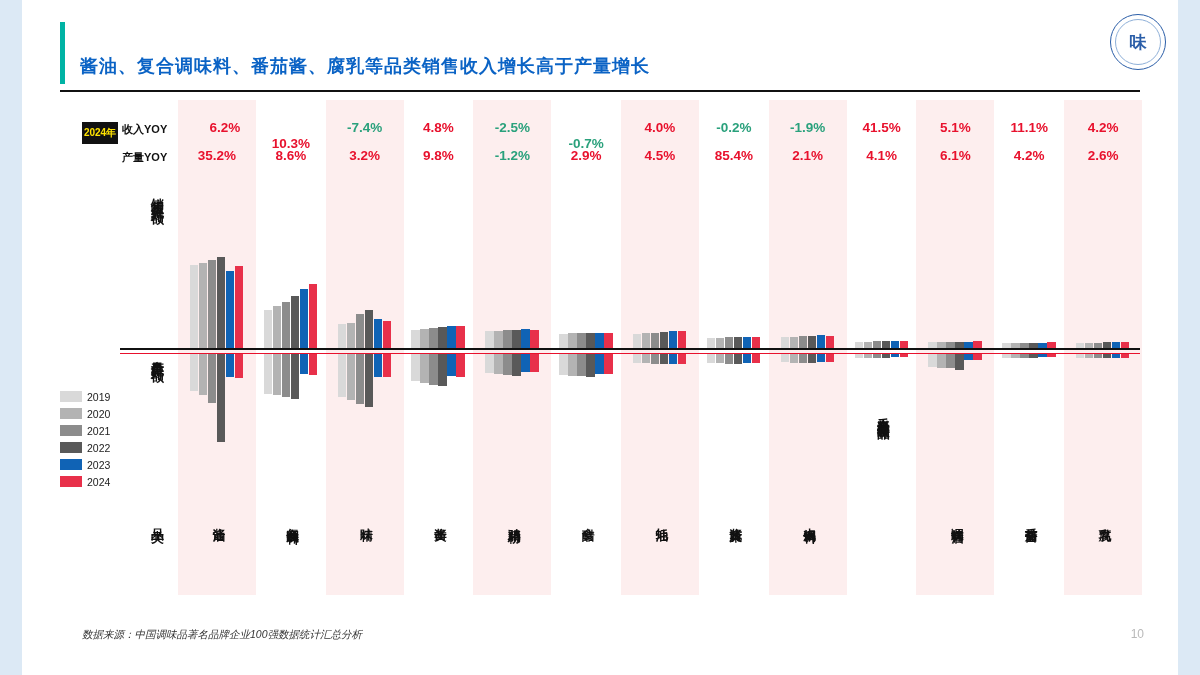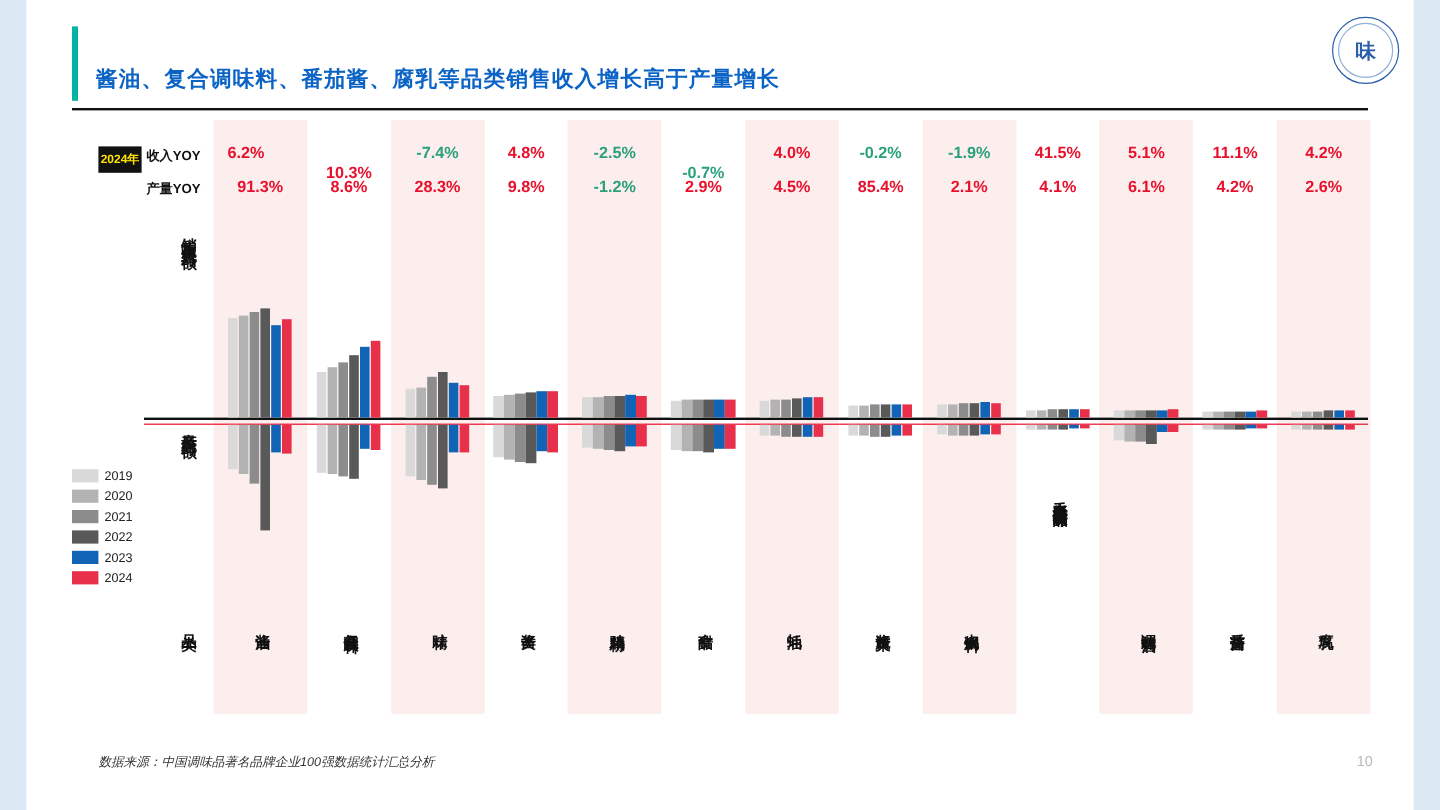--- a/index.html
+++ b/index.html
@@ -108,36 +108,36 @@
   <div class="axis-title" id="ax-top" style="left: 88px; top: 88px;">销售收入绝对额</div>
   <div class="axis-title" id="ax-bot" style="left: 88px; top: 250px;">产量绝对额</div>
   <div class="axis-title" id="ax-cat" style="left: 88px; top: 418px;">品类</div>
 <div class="band" style="left: 118px; width: 77.8462px;"></div>
     <div class="band" style="left: 265.692px; width: 77.8462px;"></div>
     <div class="band" style="left: 413.385px; width: 77.8462px;"></div>
     <div class="band" style="left: 561.077px; width: 77.8462px;"></div>
     <div class="band" style="left: 708.769px; width: 77.8462px;"></div>
     <div class="band" style="left: 856.462px; width: 77.8462px;"></div>
     <div class="band" style="left: 1004.15px; width: 77.8462px;"></div>
-    <div class="yoy-val red" style="left: 108px; width: 73.8462px; top: 20px;">6.2%</div>
+    <div class="yoy-val red" style="left: 128px; width: 73.8462px; top: 20px;">6.2%</div>
     <div class="yoy-val red" style="left: 193.846px; width: 73.8462px; top: 36px;">10.3%</div>
     <div class="yoy-val green" style="left: 267.692px; width: 73.8462px; top: 20px;">-7.4%</div>
     <div class="yoy-val red" style="left: 341.538px; width: 73.8462px; top: 20px;">4.8%</div>
     <div class="yoy-val green" style="left: 415.385px; width: 73.8462px; top: 20px;">-2.5%</div>
     <div class="yoy-val green" style="left: 489.231px; width: 73.8462px; top: 36px;">-0.7%</div>
     <div class="yoy-val red" style="left: 563.077px; width: 73.8462px; top: 20px;">4.0%</div>
     <div class="yoy-val green" style="left: 636.923px; width: 73.8462px; top: 20px;">-0.2%</div>
     <div class="yoy-val green" style="left: 710.769px; width: 73.8462px; top: 20px;">-1.9%</div>
     <div class="yoy-val red" style="left: 784.615px; width: 73.8462px; top: 20px;">41.5%</div>
     <div class="yoy-val red" style="left: 858.462px; width: 73.8462px; top: 20px;">5.1%</div>
     <div class="yoy-val red" style="left: 932.308px; width: 73.8462px; top: 20px;">11.1%</div>
     <div class="yoy-val red" style="left: 1006.15px; width: 73.8462px; top: 20px;">4.2%</div>
-    <div class="yoy-val red" style="left: 120px; width: 73.8462px; top: 48px;">91.3%</div>
+    <div class="yoy-val red" style="left: 120px; width: 73.8462px; top: 48px;">35.2%</div>
     <div class="yoy-val red" style="left: 193.846px; width: 73.8462px; top: 48px;">8.6%</div>
-    <div class="yoy-val red" style="left: 267.692px; width: 73.8462px; top: 48px;">28.3%</div>
+    <div class="yoy-val red" style="left: 267.692px; width: 73.8462px; top: 48px;">3.2%</div>
     <div class="yoy-val red" style="left: 341.538px; width: 73.8462px; top: 48px;">9.8%</div>
     <div class="yoy-val green" style="left: 415.385px; width: 73.8462px; top: 48px;">-1.2%</div>
     <div class="yoy-val red" style="left: 489.231px; width: 73.8462px; top: 48px;">2.9%</div>
     <div class="yoy-val red" style="left: 563.077px; width: 73.8462px; top: 48px;">4.5%</div>
     <div class="yoy-val red" style="left: 636.923px; width: 73.8462px; top: 48px;">85.4%</div>
     <div class="yoy-val red" style="left: 710.769px; width: 73.8462px; top: 48px;">2.1%</div>
     <div class="yoy-val red" style="left: 784.615px; width: 73.8462px; top: 48px;">4.1%</div>
     <div class="yoy-val red" style="left: 858.462px; width: 73.8462px; top: 48px;">6.1%</div>
     <div class="yoy-val red" style="left: 932.308px; width: 73.8462px; top: 48px;">4.2%</div>
     <div class="yoy-val red" style="left: 1006.15px; width: 73.8462px; top: 48px;">2.6%</div>

